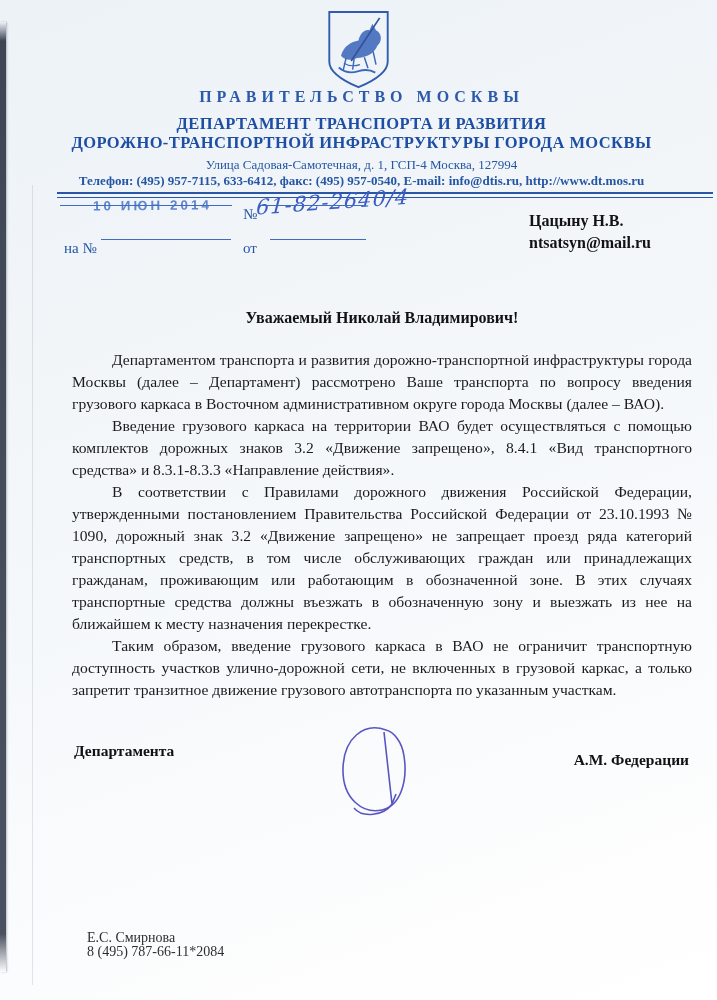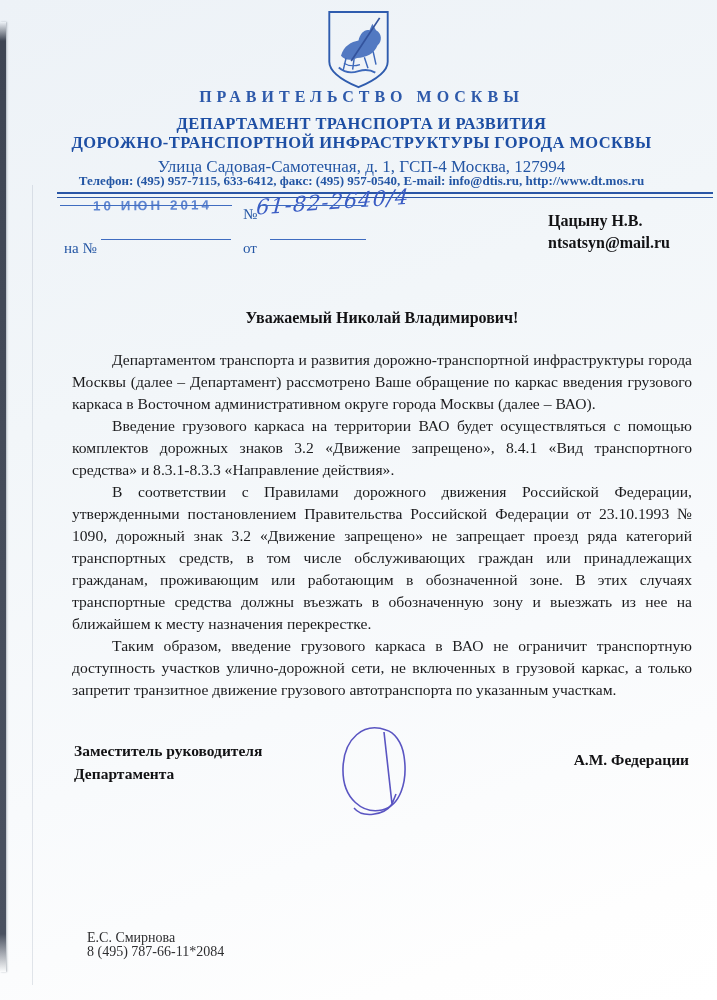--- a/index.html
+++ b/index.html
@@ -13,38 +13,38 @@
     background:linear-gradient(to bottom,rgba(62,69,83,0) 0%,#3e4553 2%,#454c5a 50%,#4a5160 96%,rgba(62,69,83,0) 100%);
     box-shadow:1px 0 2px rgba(100,110,125,.45);}
   .fold-line{position:absolute;left:32px;top:185px;width:1px;height:800px;background:rgba(168,178,192,.32);}
   
   .emblem{position:absolute;left:322px;top:8px;width:73px;height:84px;}
   .hdr{position:absolute;left:10px;right:4px;text-align:center;}
   .gov{top:88px;color:#2d59aa;font-size:16px;letter-spacing:5px;font-weight:600;}
   .dept{color:#1d4ea3;font-weight:bold;font-size:16.5px;letter-spacing:.4px;}
   .dept1{top:114px;}
   .dept2{top:133px;}
-  .addr{top:157px;color:#2456a4;font-size:17px;}
+  .addr{top:157px;color:#2456a4;font-size:13px;}
   .contacts{top:173px;color:#2456a4;font-size:13px;font-weight:bold;}
   .rule{position:absolute;left:57px;right:4px;top:192px;height:3px;
     border-top:2.5px solid #2a56a6;border-bottom:1.5px solid #2a56a6;}
   
   .stamp{position:absolute;left:93px;top:198px;color:#4f79cc;font-family:"Liberation Sans",sans-serif;
     font-weight:bold;font-size:13.5px;letter-spacing:3px;transform:rotate(-.6deg);opacity:.9;}
   .uline{position:absolute;border-bottom:1.6px solid #3f6cc0;}
   .u-date{left:60px;top:205px;width:172px;}
   .no-label{position:absolute;left:243px;top:206px;color:#2456a4;font-size:15px;}
   .hand-no{position:absolute;left:256px;top:190px;color:#3a5cc4;font-size:21px;font-style:italic;
     font-family:"DejaVu Serif",serif;letter-spacing:1px;transform:rotate(-4deg) skewX(-8deg);white-space:nowrap;}
   .u-no{left:258px;top:205px;width:108px;}
   .reply-label{position:absolute;left:64px;top:240px;color:#2456a4;font-size:15px;}
   .u-reply{left:101px;top:239px;width:130px;}
   .ot-label{position:absolute;left:243px;top:240px;color:#2456a4;font-size:15px;}
   .u-ot{left:270px;top:239px;width:96px;}
-  .recipient{position:absolute;left:548px;top:210px;font-weight:bold;font-size:16px;line-height:22px;color:#121214;}
+  .recipient{position:absolute;left:529px;top:210px;font-weight:bold;font-size:16px;line-height:22px;color:#121214;}
   
   .salutation{position:absolute;left:72px;top:309px;width:620px;text-align:center;
     font-weight:bold;font-size:16px;color:#121214;}
   .body-text{position:absolute;left:72px;top:349px;width:620px;font-size:15.6px;line-height:22px;
     text-align:justify;color:#1b1b1d;}
   .body-text p{margin:0;text-indent:40px;}
   
   .sig-pos{position:absolute;left:74px;top:739px;font-weight:bold;font-size:15.5px;line-height:23px;color:#121214;}
   .sig-name{position:absolute;right:28px;top:751px;font-weight:bold;font-size:15.5px;color:#121214;}
   .sig-scribble{position:absolute;left:334px;top:722px;width:86px;height:96px;}
@@ -86,28 +86,27 @@
   <div class="uline u-ot"></div>
 
   <div class="recipient">
     <div>Цацыну Н.В.</div>
     <div>ntsatsyn@mail.ru</div>
   </div>
 
   <div class="salutation">Уважаемый Николай Владимирович!</div>
 
   <div class="body-text">
-    <p>Департаментом транспорта и развития дорожно-транспортной инфраструктуры города Москвы (далее – Департамент) рассмотрено Ваше обращение по каркас введения грузового каркаса в Восточном административном округе города Москвы (далее – ВАО).</p>
+    <p>Департаментом транспорта и развития дорожно-транспортной инфраструктуры города Москвы (далее – Департамент) рассмотрено Ваше транспорта по вопросу введения грузового каркаса в Восточном административном округе города Москвы (далее – ВАО).</p>
     <p>Введение грузового каркаса на территории ВАО будет осуществляться с помощью комплектов дорожных знаков 3.2 «Движение запрещено», 8.4.1 «Вид транспортного средства» и 8.3.1-8.3.3 «Направление действия».</p>
     <p>В соответствии с Правилами дорожного движения Российской Федерации, утвержденными постановлением Правительства Российской Федерации от 23.10.1993 № 1090, дорожный знак 3.2 «Движение запрещено» не запрещает проезд ряда категорий транспортных средств, в том числе обслуживающих граждан или принадлежащих гражданам, проживающим или работающим в обозначенной зоне. В этих случаях транспортные средства должны въезжать в обозначенную зону и выезжать из нее на ближайшем к месту назначения перекрестке.</p>
     <p>Таким образом, введение грузового каркаса в ВАО не ограничит транспортную доступность участков улично-дорожной сети, не включенных в грузовой каркас, а только запретит транзитное движение грузового автотранспорта по указанным участкам.</p>
   </div>
 
   <div class="sig-pos">
-    <div>Заместитель руководителя</div>
     <div>Департамента</div>
   </div>
 
   <svg class="sig-scribble" viewBox="0 0 86 96" fill="none" xmlns="http://www.w3.org/2000/svg">
     <path d="M52 8 C30 0 10 16 9 46 C8 78 30 92 48 88 C66 84 74 60 70 34 C68 20 60 10 52 8 Z" stroke="#5a55c2" stroke-width="1.6"></path>
     <path d="M50 10 L58 82 L62 72" stroke="#5a55c2" stroke-width="1.6"></path>
     <path d="M58 82 C50 94 28 96 20 86" stroke="#5a55c2" stroke-width="1.4"></path>
   </svg>
 
   <div class="sig-name">А.М. Федерации</div>

